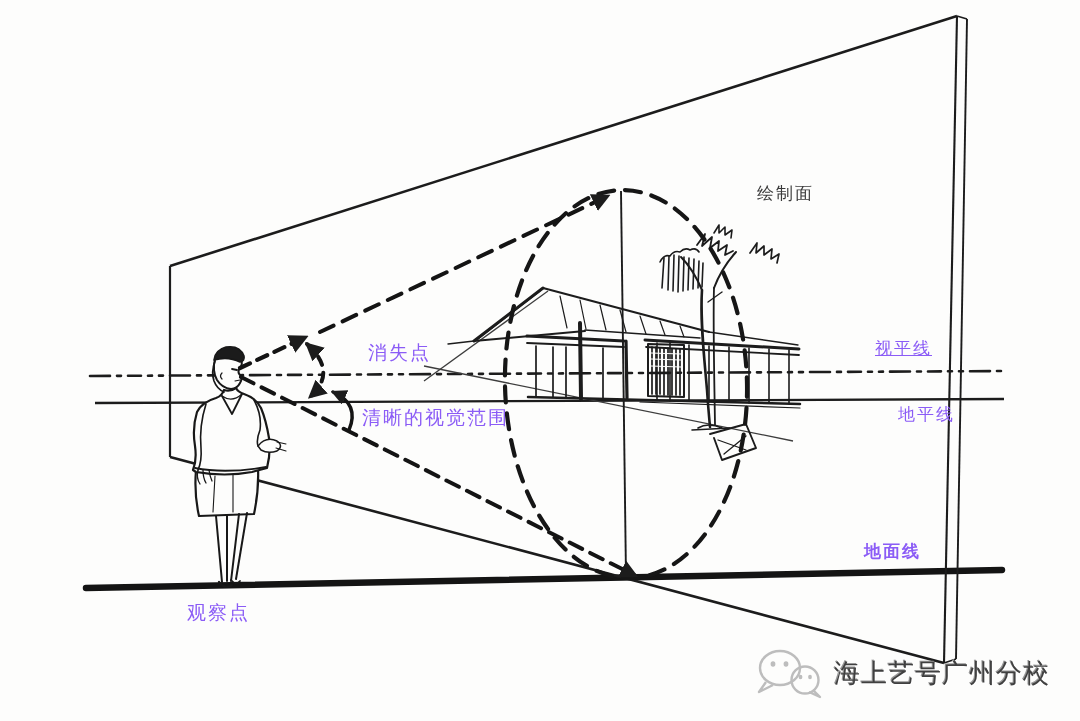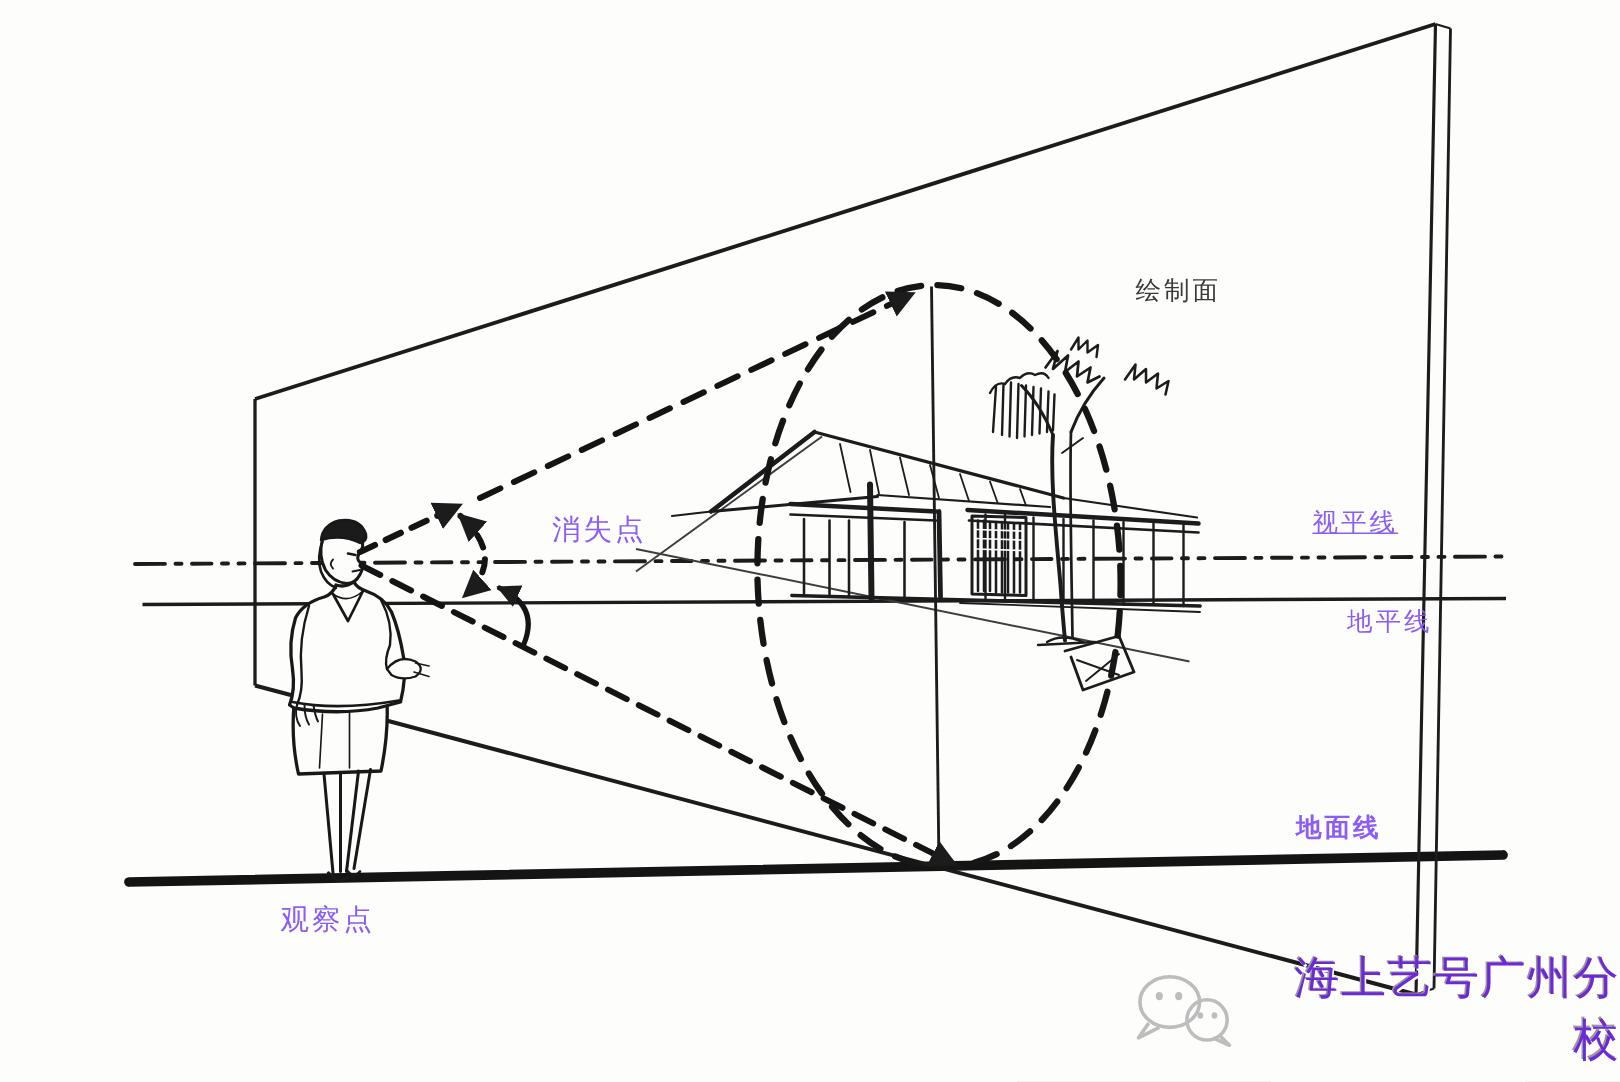--- a/index.html
+++ b/index.html
@@ -1,18 +1,18 @@
 <!DOCTYPE html>
 <html><head>
 <meta charset="utf-8">
 <style>
   html,body{margin:0;padding:0;background:#e8e8e8;}
   #stage{
     position:relative;width:1080px;height:721px;background:#fdfdfc;
-    overflow:hidden;font-family:"Liberation Sans","DejaVu Sans",sans-serif;text-align:right;
+    overflow:hidden;font-family:"Liberation Sans","DejaVu Sans",sans-serif;
   }
   #art{position:absolute;left:0;top:0;}
   .lbl{
     position:absolute;color:#8b5cf6;white-space:nowrap;
     font-family:"Liberation Sans","DejaVu Sans",sans-serif;
     letter-spacing:2px;
   }
   .lbl-big{font-size:19px;}
   .lbl-mid{font-size:17px;}
   #lbl-drawing-plane{left:757px;top:182px;font-size:17px;color:#3a3a3a;}
@@ -20,21 +20,21 @@
   #lbl-clear-range{left:362px;top:405px;}
   #lbl-eye-level{left:875px;top:337px;text-decoration:underline;}
   #lbl-ground-horizon{left:857px;top:403px;margin-left:41px;}
   #lbl-ground-line{left:864px;top:540px;font-weight:bold;}
   #lbl-observation{left:187px;top:600px;}
   #watermark{
     position:absolute;left:752px;top:645px;height:56px;
     display:flex;align-items:center;gap:6px;
   }
   #watermark .wm-text{
-    font-size:30px;color:#6d28d9;letter-spacing:1px;
+    font-size:26px;color:#404040;letter-spacing:1px;
     text-shadow:-1px -1px 0 #989898, 1px 1px 0 #ffffff;
   }
 </style>
 </head>
 <body>
 
 <div id="stage">
 
   <svg id="art" width="1080" height="721" viewBox="0 0 1080 721">
     <defs>
@@ -179,20 +179,21 @@
 
     <g>
       <path d="M349,430 Q360,404 333,392" stroke="#141414" stroke-width="3.4" fill="none" stroke-linecap="round" marker-end="url(#ah)"></path>
     </g>
   </svg>
 
   <div class="lbl lbl-mid" id="lbl-drawing-plane">绘制面</div>
 
   <div class="lbl lbl-big" id="lbl-vanishing-point">消失点</div>
 
+  <div class="lbl lbl-big" id="lbl-clear-range">清晰的视觉范围</div>
 
   <div class="lbl lbl-mid" id="lbl-eye-level">视平线</div>
 
   <div class="lbl lbl-mid" id="lbl-ground-horizon">地平线</div>
 
   <div class="lbl lbl-mid" id="lbl-ground-line">地面线</div>
 
   <div class="lbl lbl-big" id="lbl-observation">观察点</div>
 
   <div id="watermark">

